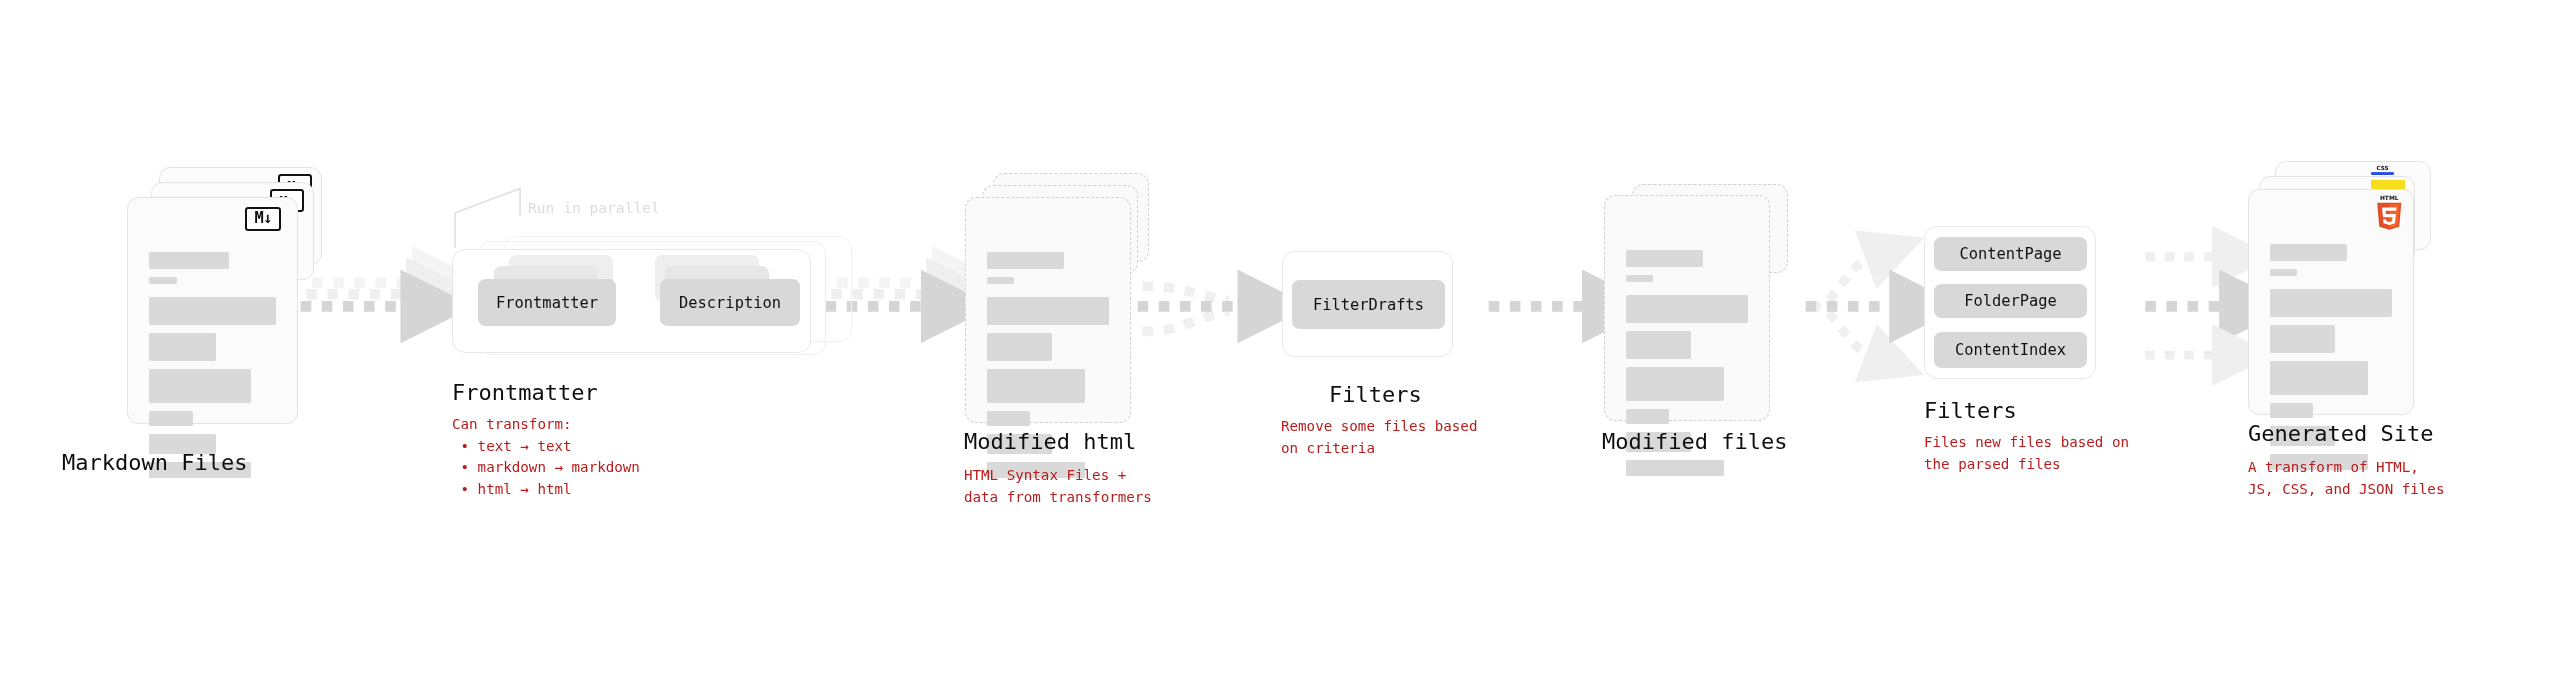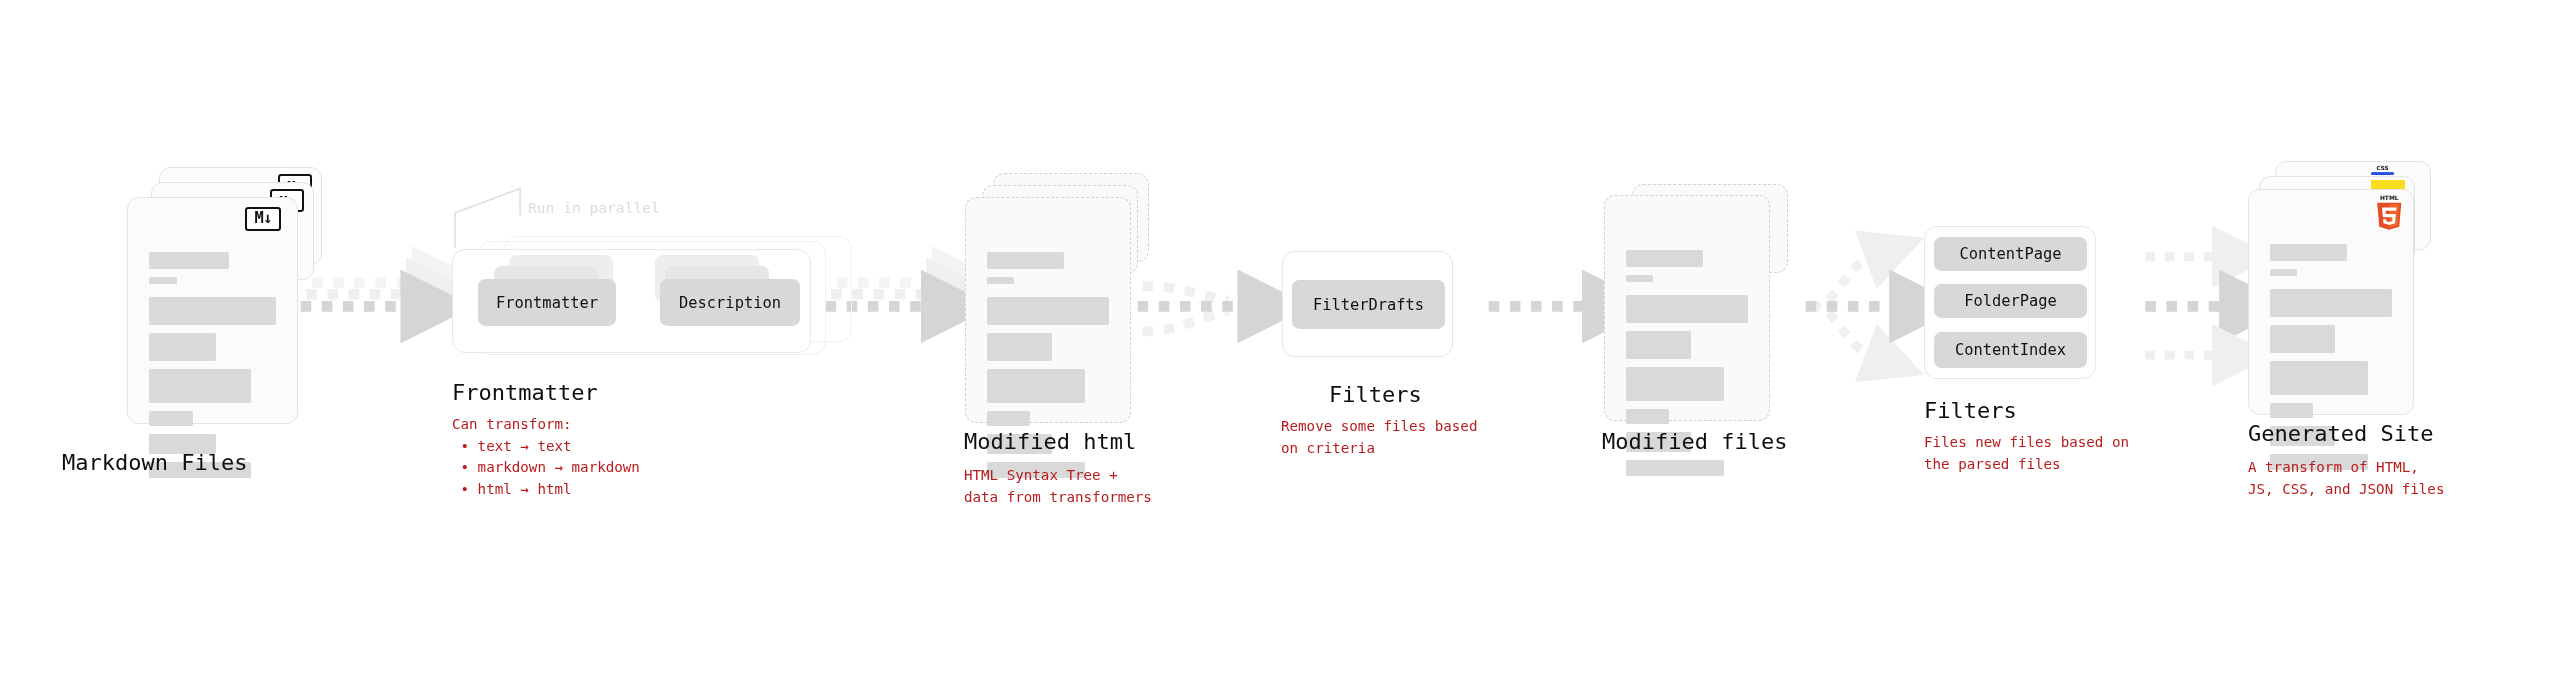--- a/index.html
+++ b/index.html
@@ -190,21 +190,21 @@
         <div class="row small" style="width:22%;"></div>
         <div class="row tall" style="width:100%;"></div>
         <div class="row tall" style="width:53%;"></div>
         <div class="row" style="width:80%;height:34px;"></div>
         <div class="row" style="width:35%;height:15.4px;"></div>
         <div class="row" style="width:53%;height:19.5px;"></div>
         <div class="row" style="width:80%;height:16.3px;"></div>
       </div>
     </div>
     <div class="title" style="left:964px;top:429px;">Modified html</div>
-    <div class="subtitle" style="left:964px;top:465px;">HTML Syntax Tree +
+    <div class="subtitle" style="left:964px;top:465px;">HTML Syntax Files +
 data from transformers</div>
   </div>
 
   <div>
     <div class="gbox solidbg" style="left:1282px;top:251px;width:171px;height:106px;"></div>
     <div class="pill" style="left:1292px;top:280px;width:153px;height:49px;">FilterDrafts</div>
     <div class="title" style="left:1281px;top:382px;margin-left:48px;">Filters</div>
     <div class="subtitle" style="left:1281px;top:416px;">Remove some files based
 on criteria</div>
   </div>

